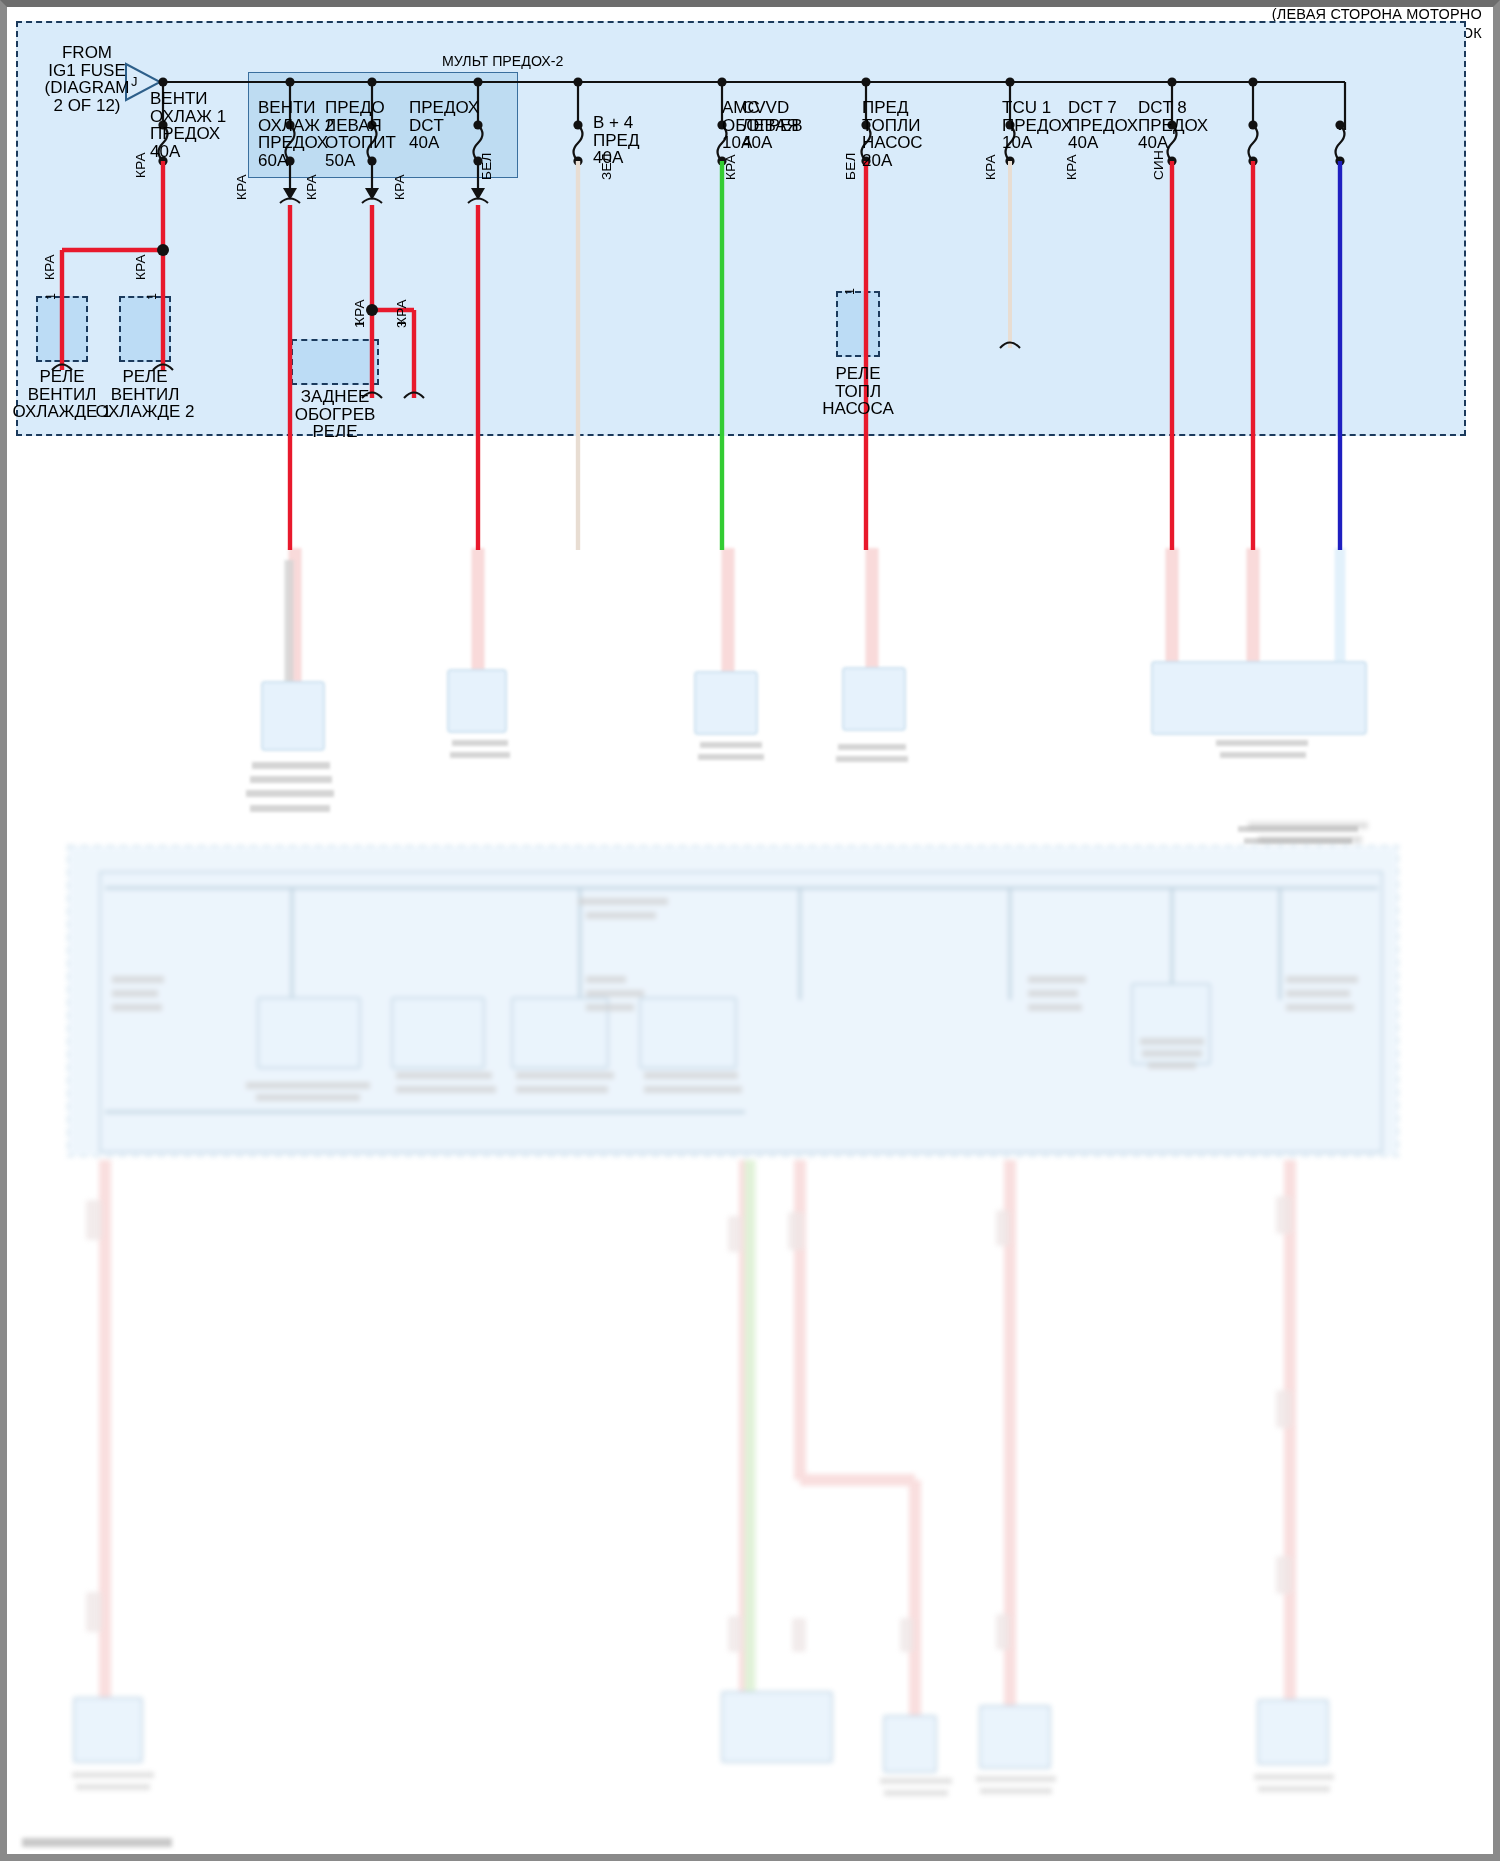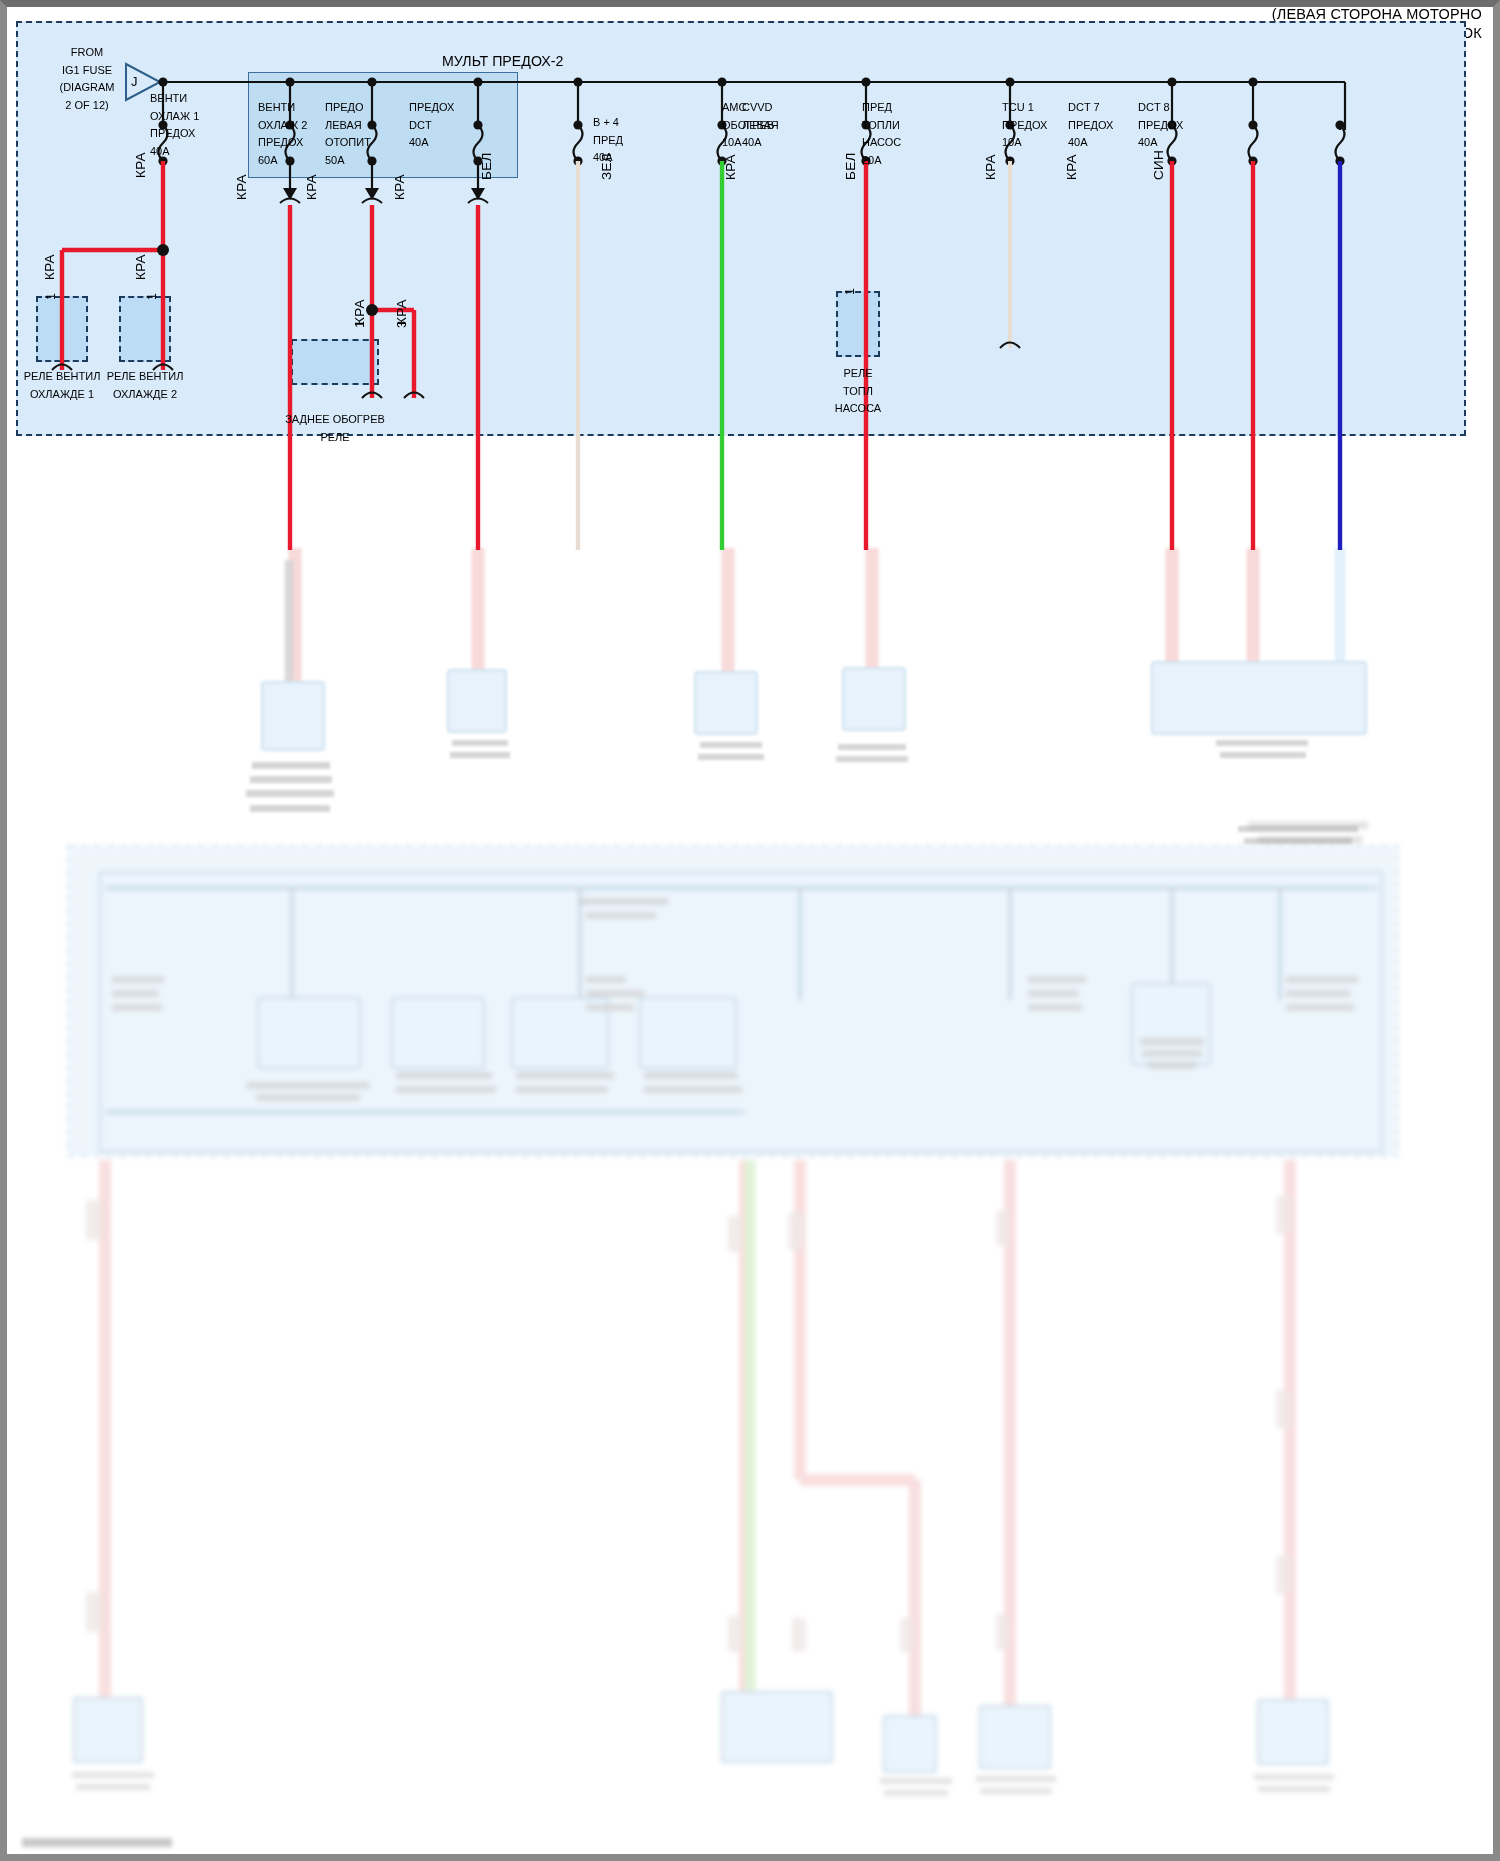--- a/index.html
+++ b/index.html
@@ -48,21 +48,21 @@
     left: 16px; top: 21px;
     width: 1450px; height: 415px;
     background: #d9ebfa;
     border: 2.5px dashed #1b3a5c;
     z-index: 5;
   }
 
   
   .lbl {
     position: absolute;
-    font-size: 11px;
+    font-size: 17px;
     line-height: 17.5px;
     color: #000;
     white-space: pre-line;
     z-index: 22;
   }
   .lbl.ctr { text-align: center; }
   .vlbl {
     position: absolute;
     font-size: 13.5px;
     color: #000;
@@ -500,21 +500,21 @@
   <div class="lbl ctr" style="left:10px; top:368px; width:104px;">РЕЛЕ ВЕНТИЛ
 ОХЛАЖДЕ 1</div>
   <div class="pinnum" style="left:44px; top:300px;">1</div>
 
   <div class="relay" style="left:119px; top:296px; width:52px; height:66px;"></div>
   <div class="lbl ctr" style="left:93px; top:368px; width:104px;">РЕЛЕ ВЕНТИЛ
 ОХЛАЖДЕ 2</div>
   <div class="pinnum" style="left:145px; top:300px;">1</div>
 
   <div class="relay" style="left:291px; top:339px; width:88px; height:46px;"></div>
-  <div class="lbl ctr" style="left:268px; top:388px; width:134px;margin-top:23px;">ЗАДНЕЕ ОБОГРЕВ
+  <div class="lbl ctr" style="left:268px; top:388px; width:134px;">ЗАДНЕЕ ОБОГРЕВ
 РЕЛЕ</div>
   <div class="pinnum" style="left:353px; top:328px;">1</div>
   <div class="pinnum" style="left:395px; top:328px;">3</div>
 
   <div class="relay" style="left:836px; top:291px; width:44px; height:66px;"></div>
   <div class="lbl ctr" style="left:808px; top:365px; width:100px;">РЕЛЕ
 ТОПЛ
 НАСОСА</div>
   <div class="pinnum" style="left:843px; top:295px;">1</div>
 

